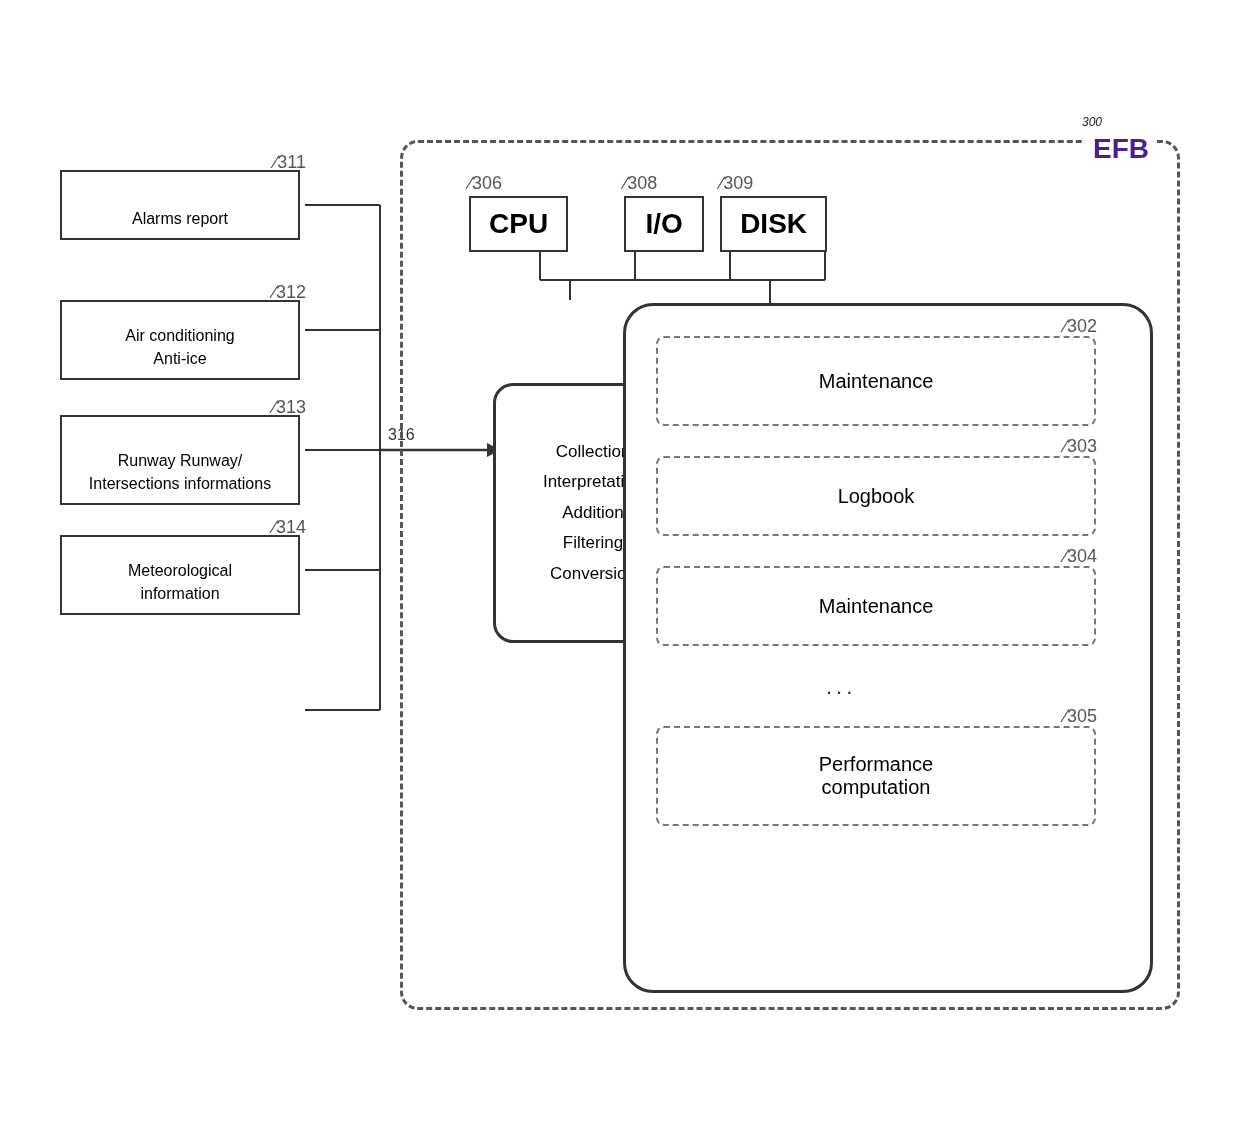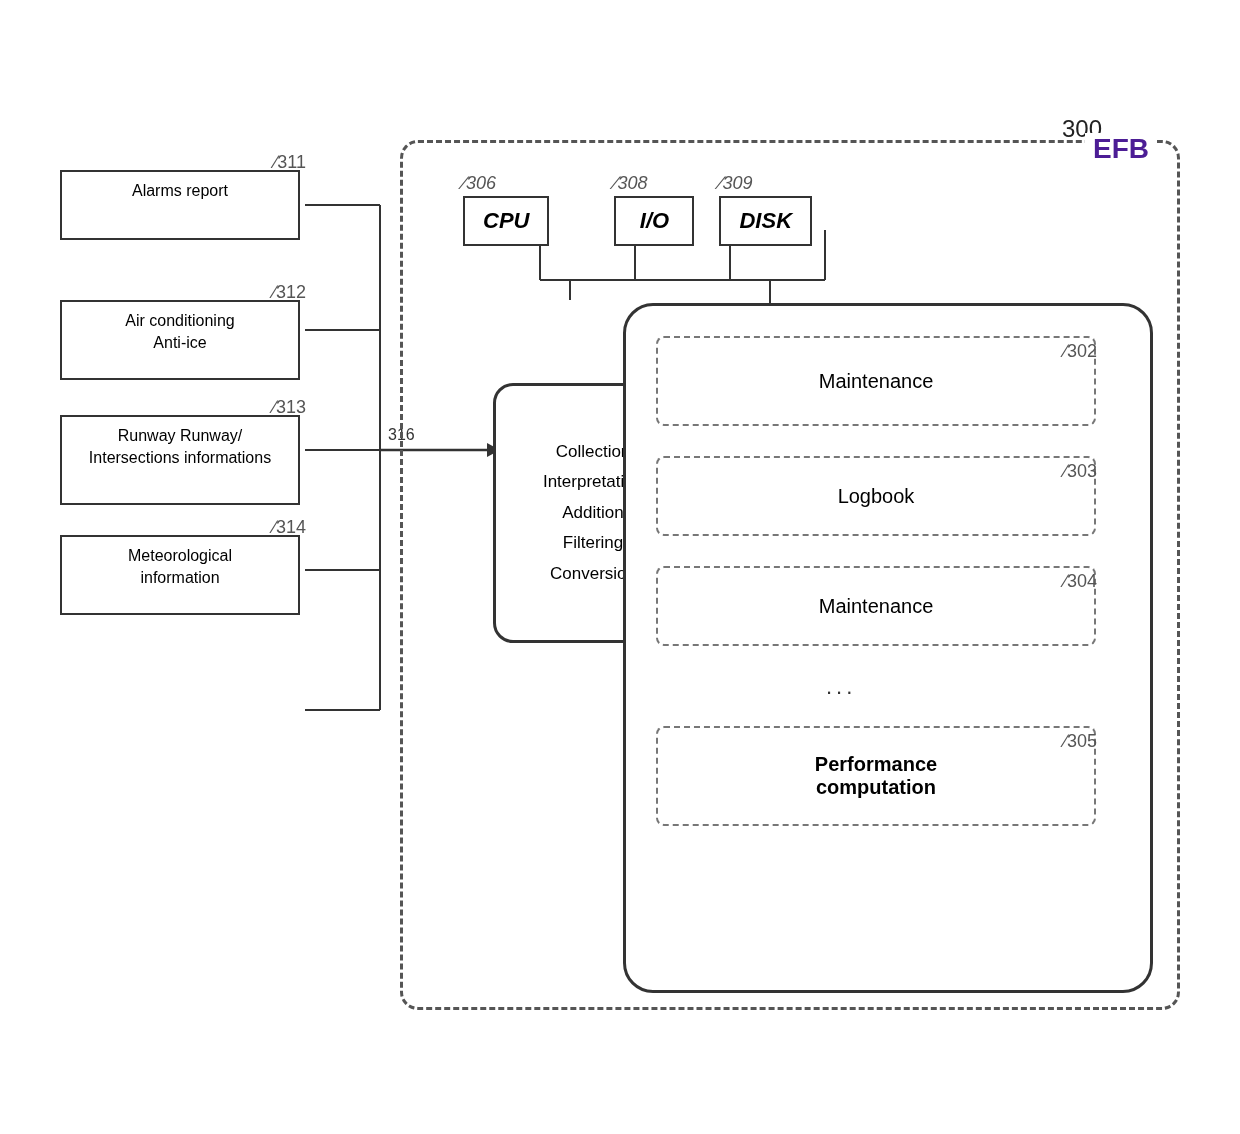--- a/index.html
+++ b/index.html
@@ -39,38 +39,38 @@
       padding: 0 8px;
       font-size: 28px;
       font-weight: bold;
       color: #4c1d95;
     }
 
     .efb-ref {
       position: absolute;
       top: -28px;
       right: 75px;
-      font-size: 24px;
+      font-size: 12px;
       color: #222;
+      font-style: italic;
     }
 
     
     .hw-row {
       position: absolute;
       top: 30px;
-      left: 60px;
+      left: 66px;
       display: flex;
-      gap: 25px;
-      font-style: italic;
+      gap: 16px;
     }
 
     .hw-box {
       border: 2.5px solid #333;
       padding: 10px 18px;
-      font-size: 22px;
+      font-size: 28px;
       font-weight: bold;
       background: #fff;
       min-width: 80px;
       text-align: center;
     }
 
     .hw-ref {
       font-size: 16px;
       color: #333;
       display: block;
@@ -128,30 +128,29 @@
       text-align: center;
       font-size: 18px;
     }
 
     .app-ref {
       position: absolute;
       top: -22px;
       right: -5px;
       font-size: 15px;
       color: #333;
-      margin-top: 25px;
     }
 
     
     .input-box {
       position: absolute;
       border: 2.5px solid #333;
       background: #fff;
       display: flex;
-      align-items: flex-start;
+      align-items: flex-end;
       justify-content: center;
       text-align: center;
       font-size: 16px;
       line-height: 1.4;
       padding: 8px 12px;
     }
 
     .input-ref {
       position: absolute;
       top: -22px;
@@ -264,21 +263,21 @@
         <span class="app-ref slash">∕304</span>
         <span>Maintenance</span>
       </div>
 
       <div class="dots-label" style="top:368px; left:200px;">
         <span>...</span>
       </div>
 
       <div class="app-box" style="top:420px; left:30px; width:440px; height:100px; border-radius:8px; font-size:20px;">
         <span class="app-ref slash">∕305</span>
-        <span style="white-space:pre-line; font-weight:bold;">Performance
+        <span style="white-space:pre-line; ">Performance
 computation</span>
       </div>
     </div>
 
   </div>
 
   <div class="input-box" style="top:110px; left:20px; width:240px; height:70px;">
     <span class="input-ref slash">∕311</span>
     <span>Alarms report</span>
   </div>

